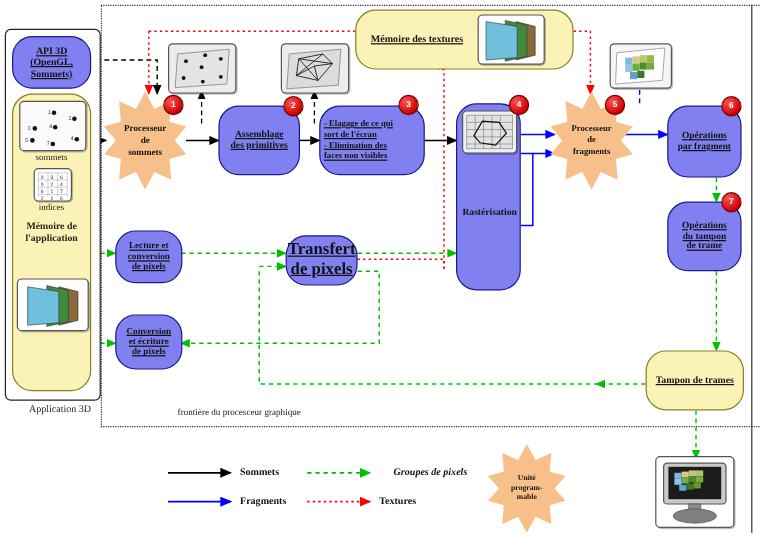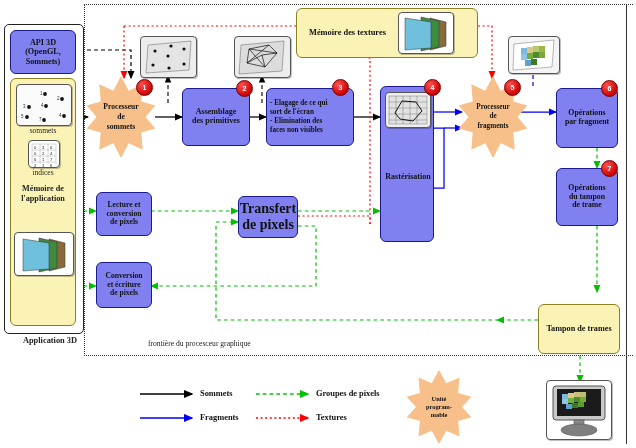--- a/index.html
+++ b/index.html
@@ -1,21 +1,21 @@
 <!DOCTYPE html>
 <html><head>
 <meta charset="utf-8">
 <style>
   html,body{margin:0;padding:0;background:#ffffff;}
   body{font-family:"Liberation Serif", serif;}
   #stage{position:relative;width:636px;height:448px;background:#fff;overflow:hidden;}
 
   
   .box{position:absolute;box-sizing:border-box;display:flex;align-items:center;
-       justify-content:center;text-align:center;border-radius:6px;}
+       justify-content:center;text-align:center;border-radius:17px;text-decoration:underline;}
   .blue{background:#8080f0;border:1.1px solid #1a1a8c;color:#111;}
   .yellow{background:#fbf3b6;border:1.1px solid #8a8021;color:#111;}
   .lbl{font-family:"Liberation Serif",serif;font-weight:bold;line-height:1.12;}
 
   
   .star{position:absolute;background:#f7c08a;
         -webkit-clip-path:polygon(50% 0%,61% 18%,81% 10%,79% 31%,99% 36%,85% 50%,
           99% 64%,79% 69%,81% 90%,61% 82%,50% 100%,39% 82%,19% 90%,21% 69%,1% 64%,
           15% 50%,1% 36%,21% 31%,19% 10%,39% 18%);
         clip-path:polygon(50% 0%,61% 18%,81% 10%,79% 31%,99% 36%,85% 50%,
@@ -116,21 +116,21 @@
 
       <path d="M580,342 L580,382" stroke="#00c000" stroke-width="1.2" stroke-dasharray="3.6,3.2" marker-end="url(#ahG)"></path>
     </g>
   </svg>
 
   <div class="appframe" style="left:4px;top:24px;width:78px;height:308px;"></div>
   <div class="gpuframe" style="left:84px;top:4px;width:548px;height:350px;border-right:none;"></div>
   <div class="gpuframe" style="left:626px;top:4px;width:6px;height:440px;border-left:1.4px solid #333;
               border-top:none;border-bottom:none;border-right:none;"></div>
 
-  <div class="cap lbl" style="left:4px;top:336px;width:92px;font-size:8.4px;font-weight:bold;">Application 3D</div>
+  <div class="cap lbl" style="left:4px;top:336px;width:92px;font-size:8.4px;font-weight:normal;">Application 3D</div>
   <div class="frontier" style="left:148px;top:339px;">frontière du procesceur graphique</div>
 
   <div class="box blue lbl" style="left:10px;top:30px;width:66px;height:44px;font-size:8.2px;white-space:pre-line;">API 3D
 (OpenGL,
 Sommets)</div>
 
   <div class="box yellow" style="left:10px;top:78px;width:66px;height:248px;display:block;"></div>
 
   <div class="thumb" style="left:16px;top:84px;width:54px;height:40px;background:#fafafa;">
     <svg width="54" height="40">
@@ -318,21 +318,21 @@
 de pixels</div>
 
   <div class="box blue lbl" style="left:238px;top:196px;width:60px;height:42px;font-size:14px;white-space:pre-line;">Transfert
 de pixels</div>
 
   <div class="box blue lbl" style="left:96px;top:262px;width:56px;height:46px;font-size:7.6px;white-space:pre-line;">Conversion
 et écriture
 de pixels</div>
 
 
-  <div class="box yellow lbl" style="left:538px;top:304px;width:82px;height:50px;font-size:8.2px;">Tampon de trames</div>
+  <div class="box yellow lbl" style="left:538px;top:292px;width:82px;height:50px;font-size:8.2px;">Tampon de trames</div>
 
   <div class="thumb" style="left:546px;top:380px;width:64px;height:58px;background:#fff;">
     <svg width="64" height="58">
       <rect x="6" y="5" width="52" height="34" rx="3" fill="#c9c9c9" stroke="#555" stroke-width="1"></rect>
       <rect x="10" y="8" width="44" height="27" fill="#1b1b1b"></rect>
       <g>
         <rect x="15" y="13" width="6" height="5" fill="#7cb8e0"></rect>
         <rect x="21" y="12" width="6" height="5" fill="#d8c98a"></rect>
         <rect x="27" y="11" width="6" height="5" fill="#cbbd7e"></rect>
         <rect x="33" y="11" width="6" height="5" fill="#b5c06d"></rect>
@@ -353,21 +353,21 @@
     <g stroke-width="1.4" fill="none">
       <line x1="140" y1="394" x2="192" y2="394" stroke="#000" marker-end="url(#ahK)"></line>
       <line x1="140" y1="418" x2="192" y2="418" stroke="#0000ff" marker-end="url(#ahB)"></line>
       <line x1="256" y1="394" x2="308" y2="394" stroke="#00c000" stroke-dasharray="3.6,3.2" marker-end="url(#ahG)"></line>
       <line x1="256" y1="418" x2="308" y2="418" stroke="#ff0000" stroke-dasharray="2,2.6" marker-end="url(#ahR)"></line>
     </g>
   </svg>
 
   <div class="legtxt" style="left:200px;top:389px;">Sommets</div>
   <div class="legtxt" style="left:200px;top:413px;">Fragments</div>
-  <div class="legtxt" style="left:316px;top:389px;">Groupes de pixels</div>
+  <div class="legtxt" style="left:328px;top:389px;font-style:italic;">Groupes de pixels</div>
   <div class="legtxt" style="left:316px;top:413px;">Textures</div>
 
   <div class="star" style="left:406px;top:370px;width:66px;height:74px;">
     <span class="st-txt" style="white-space:pre-line;font-size:6.4px;">Unité
 program-
 mable</span>
   </div>
 
 </div>
 

